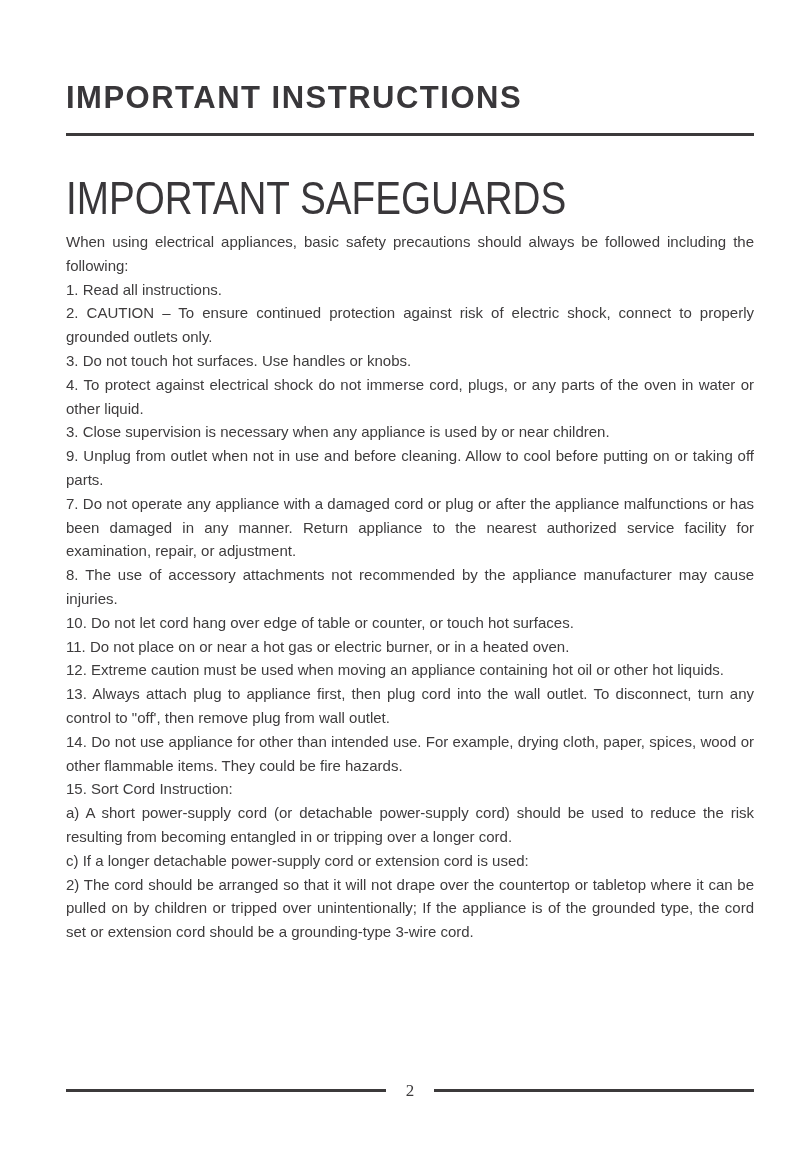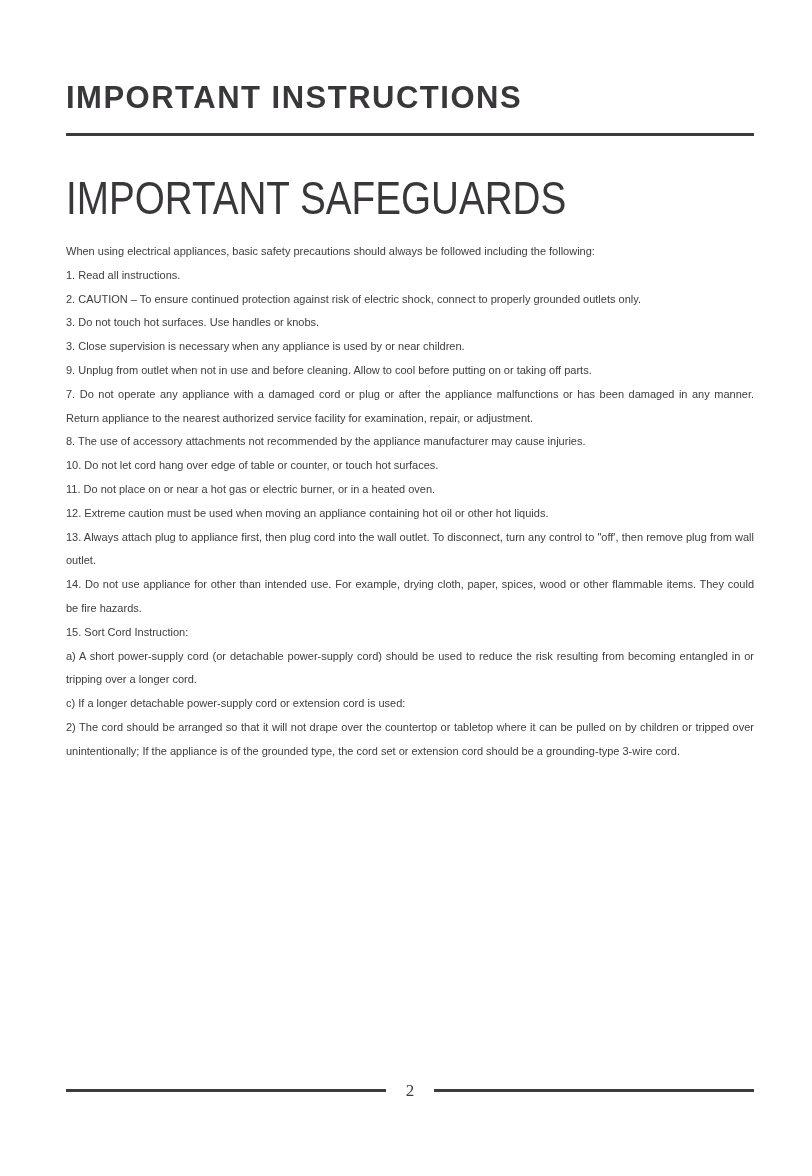--- a/index.html
+++ b/index.html
@@ -40,22 +40,22 @@
     font-size: 46px;
     line-height: 46px;
     font-weight: 400;
     letter-spacing: 0px;
     color: #39373a;
     white-space: nowrap;
     transform: scaleX(0.84);
     transform-origin: 0 50%;
   }
   .body-text {
-    margin-top: 19px;
-    font-size: 11px;
+    margin-top: 9px;
+    font-size: 15px;
     line-height: 23.8px;
     color: #3e3c3d;
   }
   .para {
     margin: 0;
     text-align: justify;
   }
   .footer {
     position: absolute;
     left: 66px;
@@ -89,20 +89,21 @@
 
     <h2 class="section-title">IMPORTANT SAFEGUARDS</h2>
 
     <div class="body-text">
       <p class="para">When using electrical appliances, basic safety precautions should always be followed including the following:</p>
 
       <div>
           <p class="para">1. Read all instructions.</p>
           <p class="para">2. CAUTION – To ensure continued protection against risk of electric shock, connect to properly grounded outlets only.</p>
           <p class="para">3. Do not touch hot surfaces. Use handles or knobs.</p>
+          <p class="para">4. To protect against electrical shock do not immerse cord, plugs, or any parts of the oven in water or other liquid.</p>
           <p class="para">3. Close supervision is necessary when any appliance is used by or near children.</p>
           <p class="para">9. Unplug from outlet when not in use and before cleaning. Allow to cool before putting on or taking off parts.</p>
           <p class="para">7. Do not operate any appliance with a damaged cord or plug or after the appliance malfunctions or has been damaged in any manner. Return appliance to the nearest authorized service facility for examination, repair, or adjustment.</p>
           <p class="para">8. The use of accessory attachments not recommended by the appliance manufacturer may cause injuries.</p>
           <p class="para">10. Do not let cord hang over edge of table or counter, or touch hot surfaces.</p>
           <p class="para">11. Do not place on or near a hot gas or electric burner, or in a heated oven.</p>
           <p class="para">12. Extreme caution must be used when moving an appliance containing hot oil or other hot liquids.</p>
           <p class="para">13. Always attach plug to appliance first, then plug cord into the wall outlet. To disconnect, turn any control to "off', then remove plug from wall outlet.</p>
           <p class="para">14. Do not use appliance for other than intended use. For example, drying cloth, paper, spices, wood or other flammable items. They could be fire hazards.</p>
           <p class="para">15. Sort Cord Instruction:</p>

